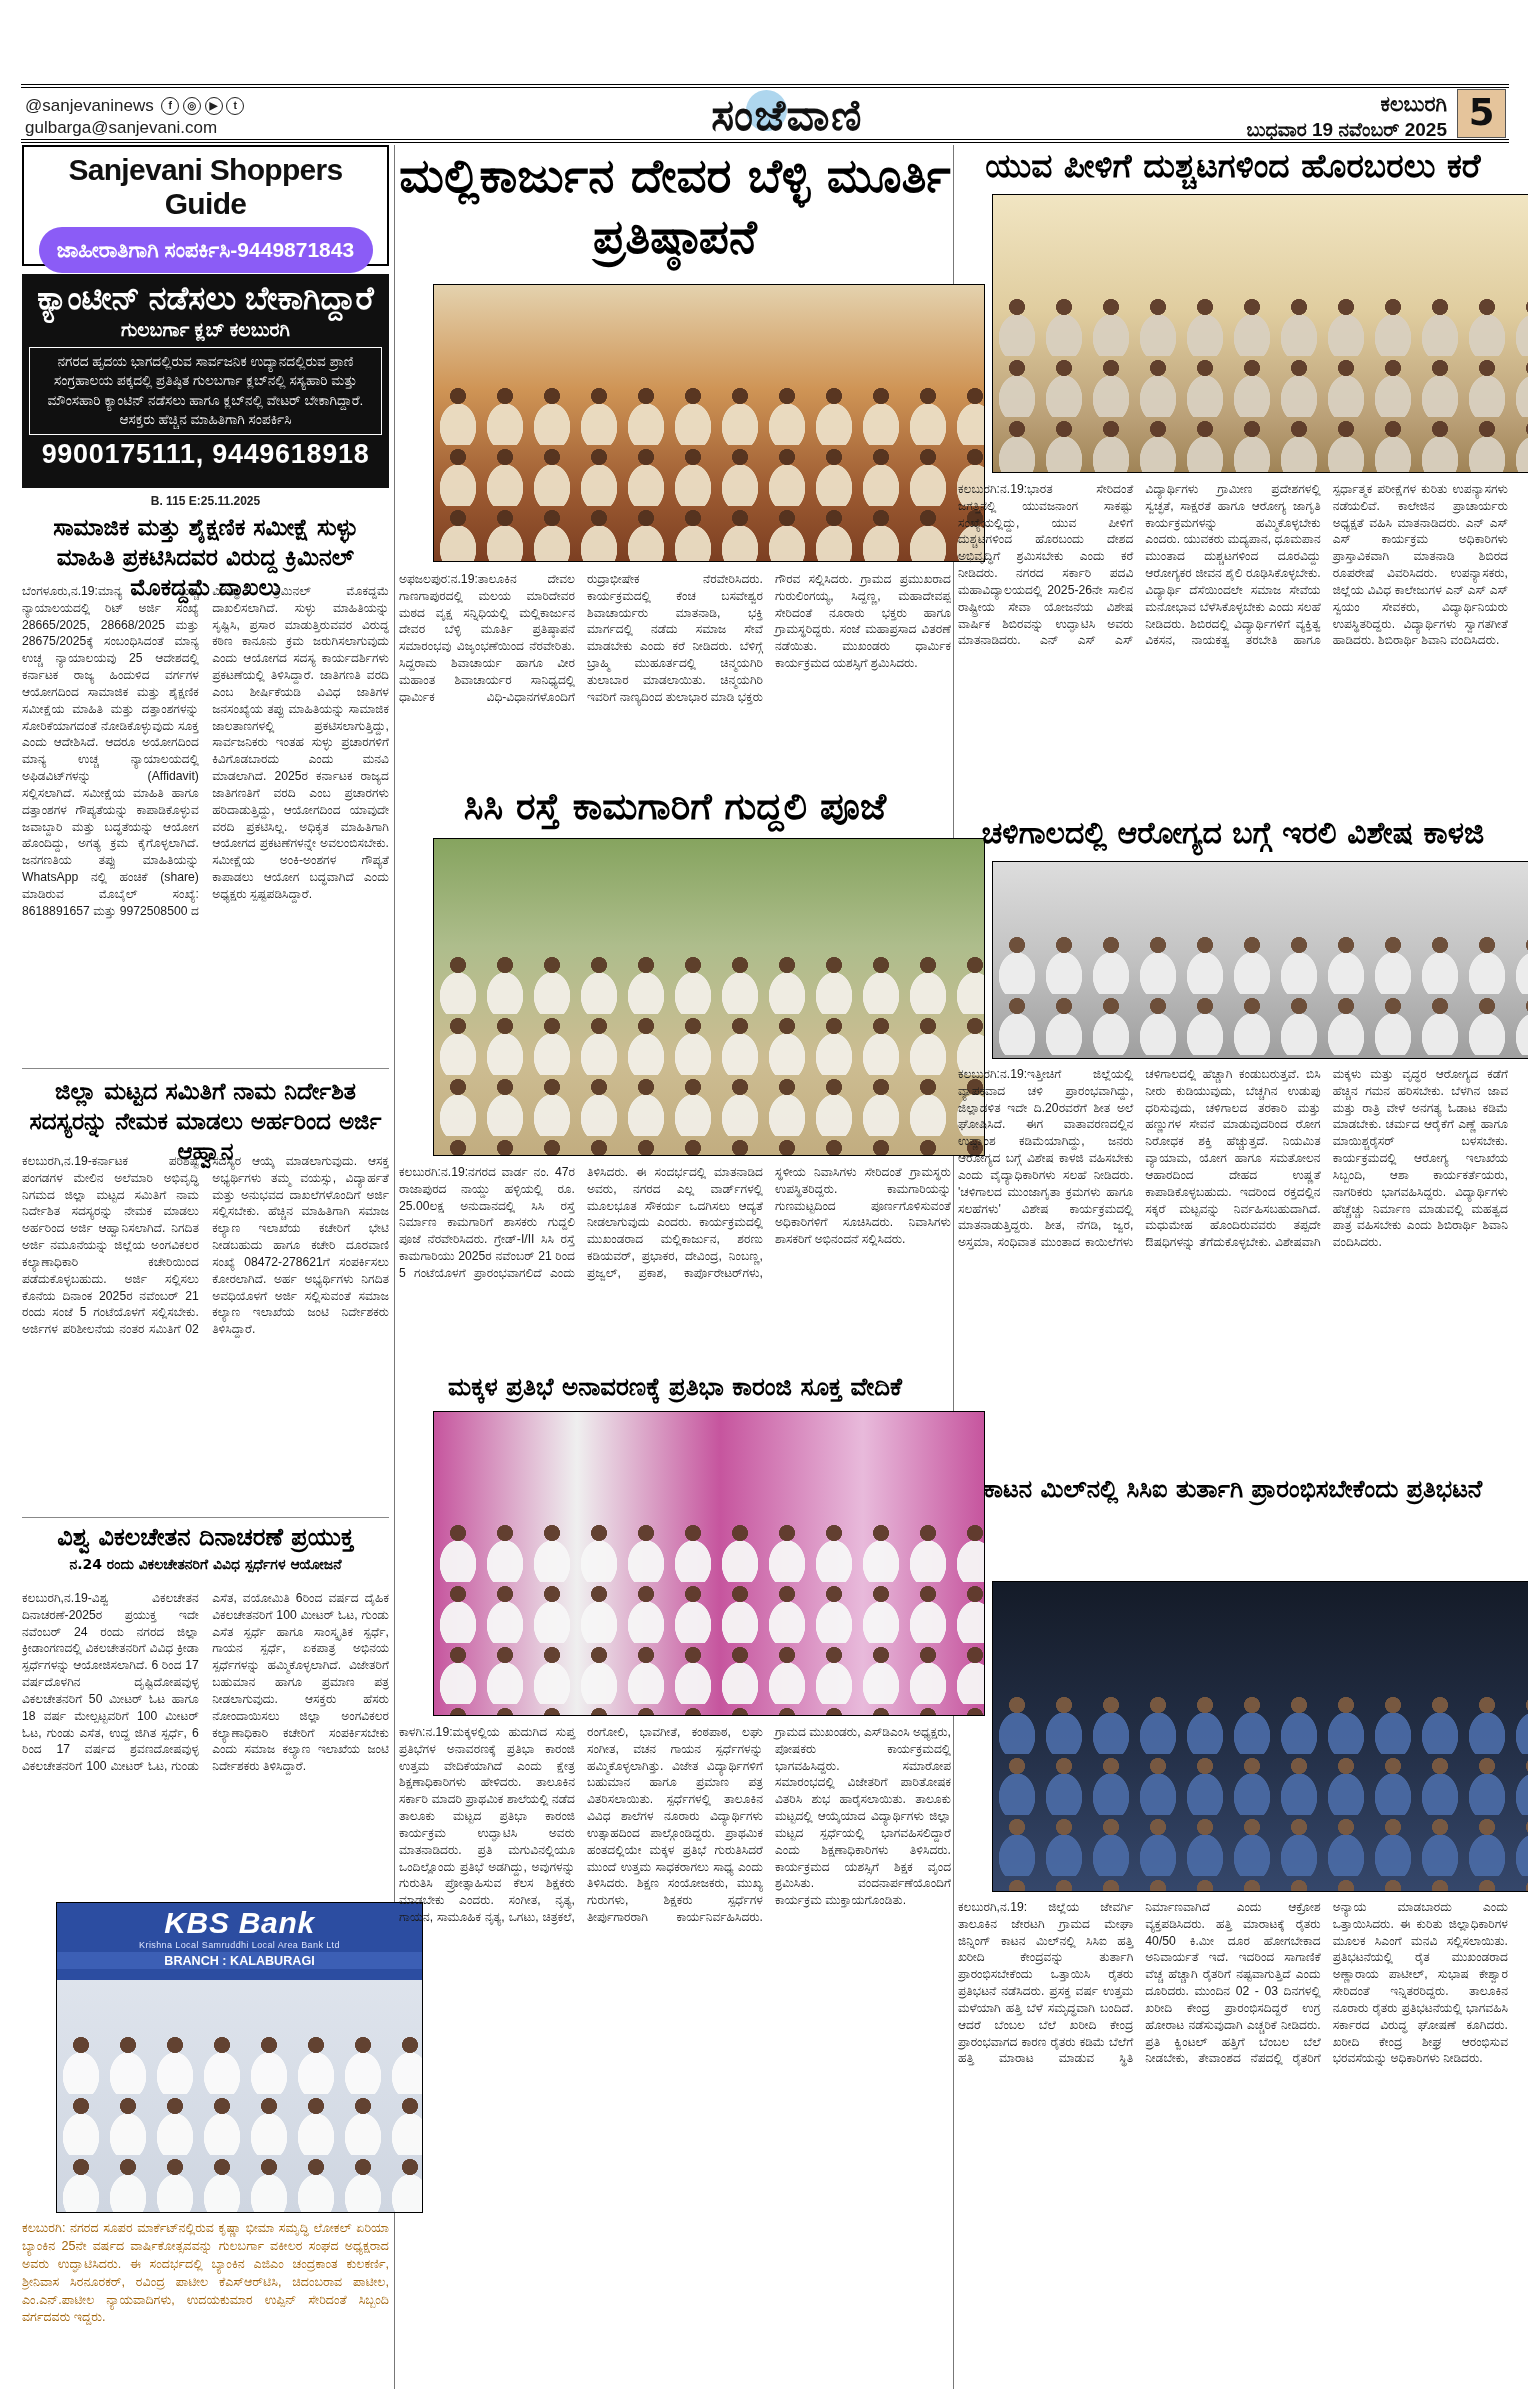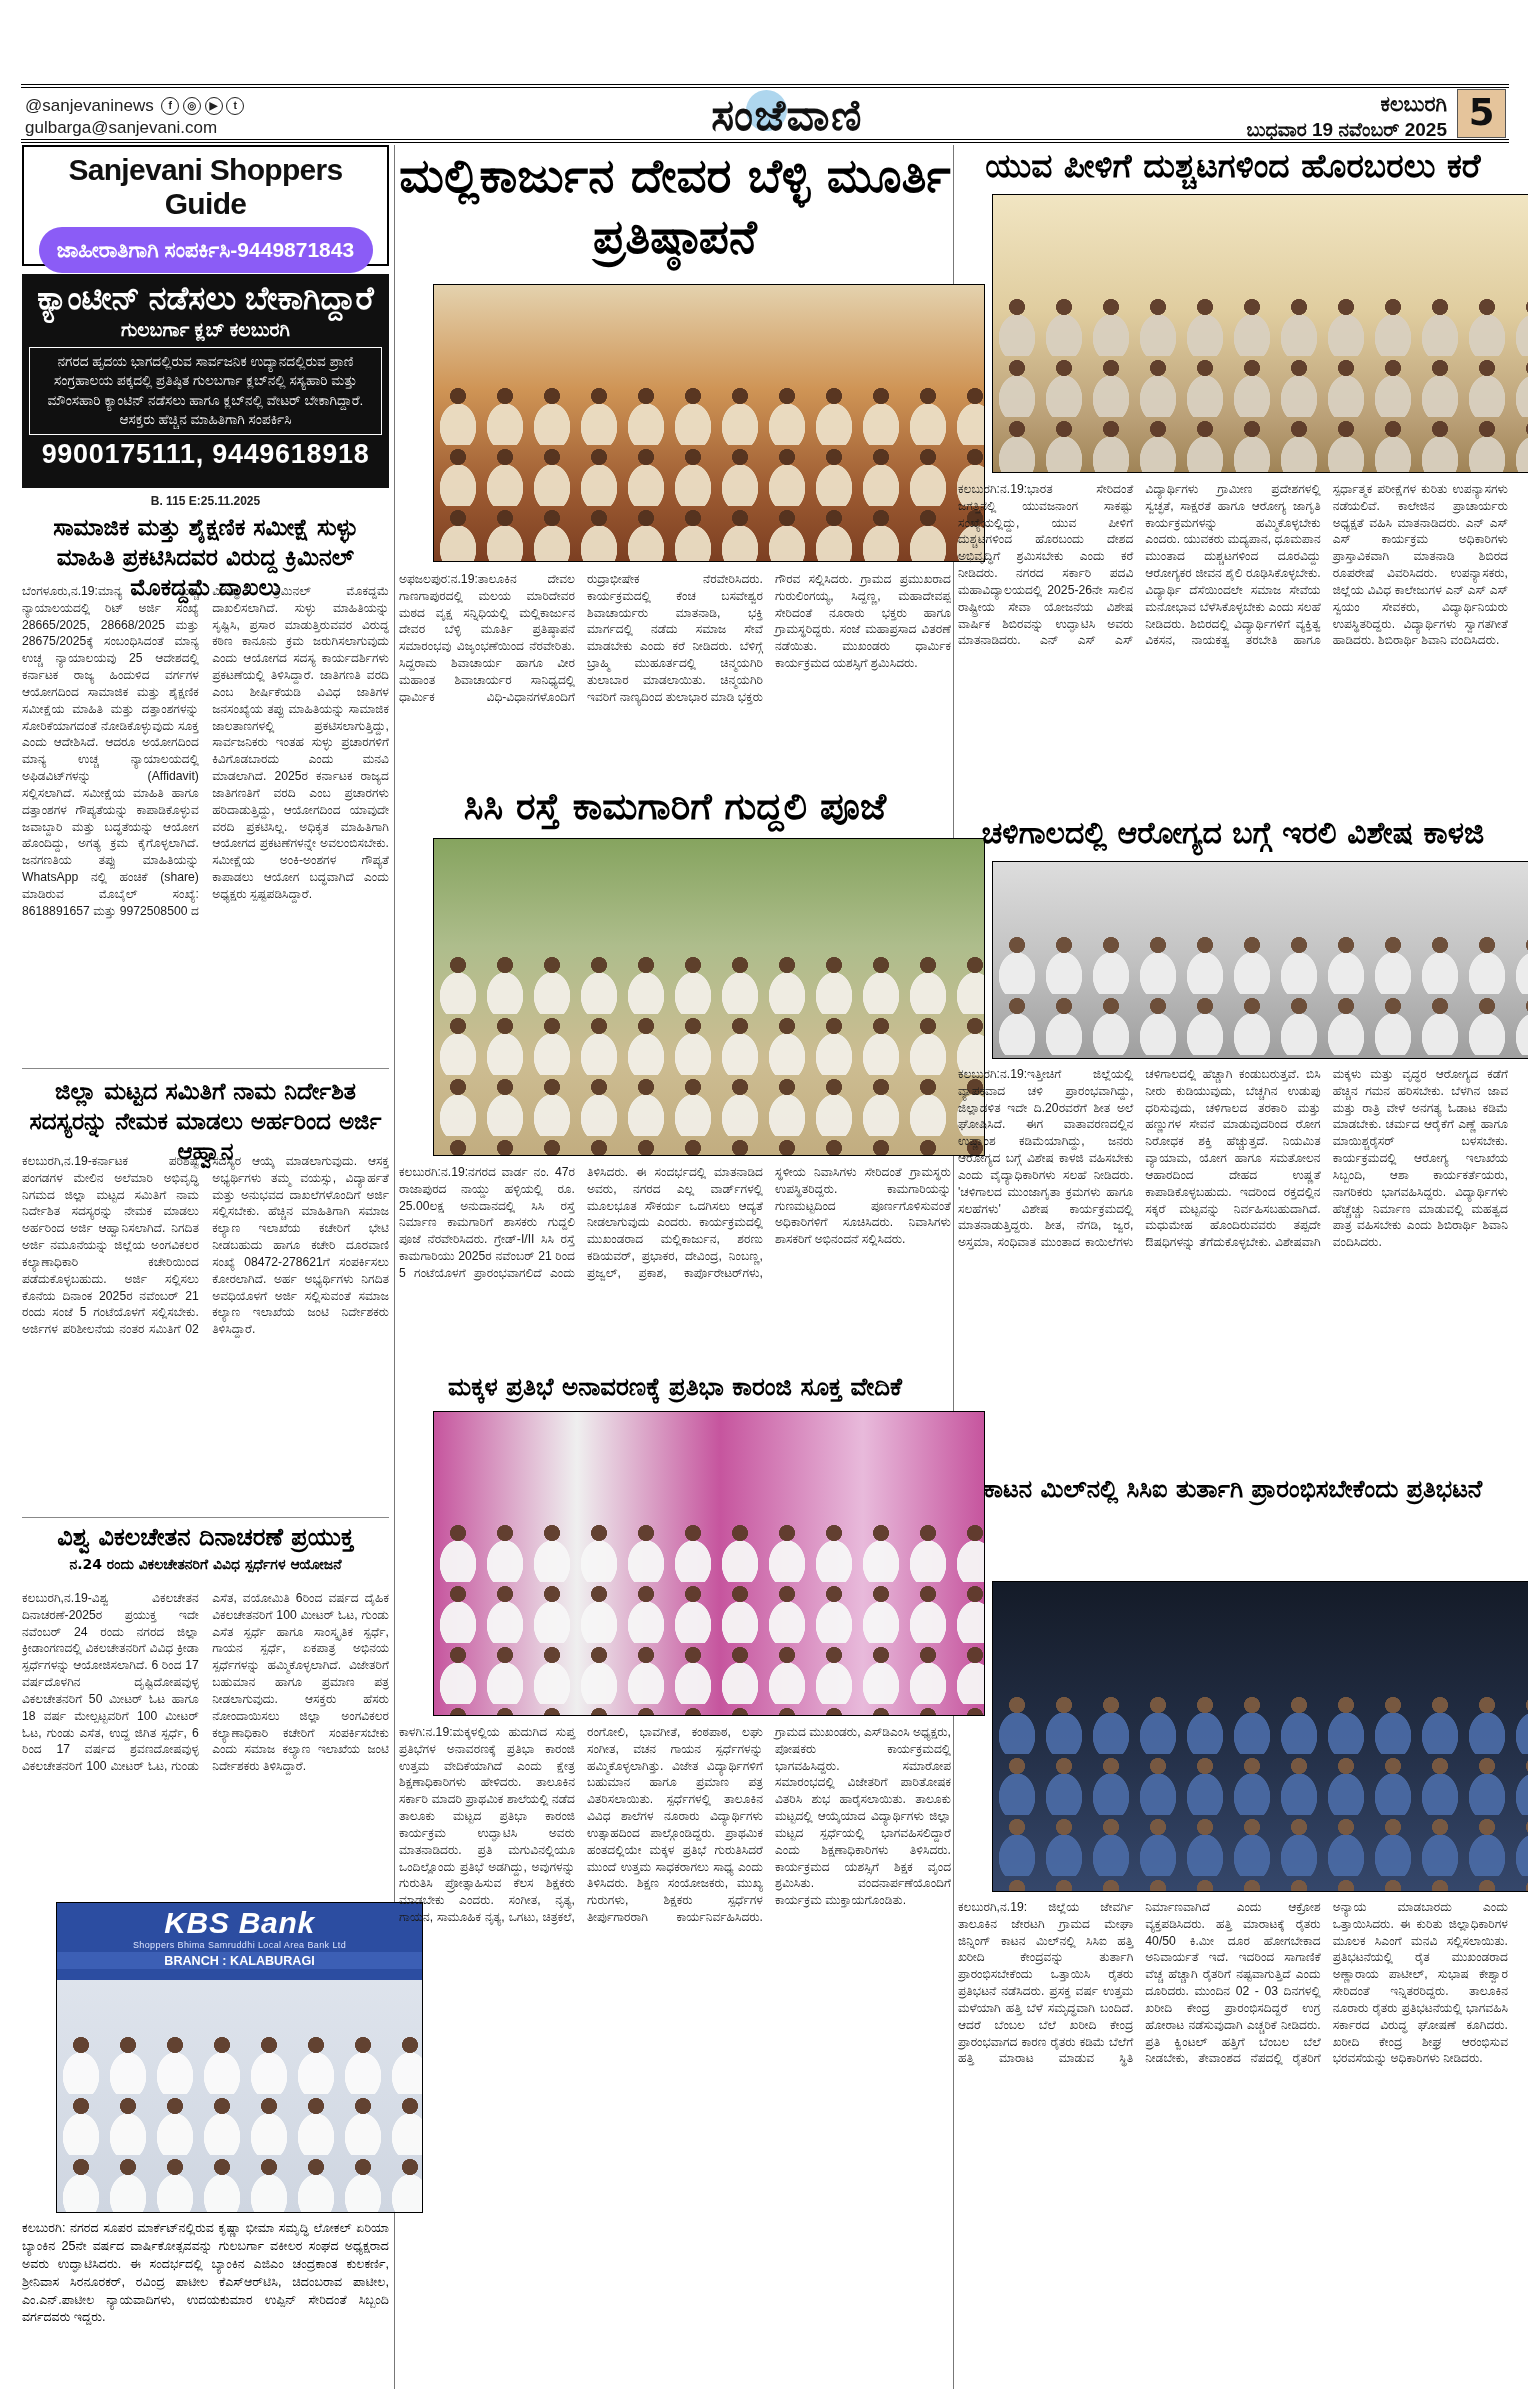--- a/index.html
+++ b/index.html
@@ -67,21 +67,21 @@
   .ph-kids    .scene { background:linear-gradient(90deg,#c6559e,#efefef 26%,#c6559e 52%,#e8badb 78%,#c6559e); }
   .ph-kids    .crowd { --skin:#5c3a28; --shirt:#f7f7f7; }
   .ph-protest .scene { background:linear-gradient(180deg,#141b28,#243048 55%,#35476b); }
   .ph-protest .crowd { --skin:#7c5b41; --shirt:#4a6aa4; }
   .ph-kbs .scene { background:linear-gradient(180deg,#e3e8f0,#cfd6e1); }
   .ph-kbs .crowd { --skin:#5c3a28; --shirt:#fbfbfb; height:58%; }
   .kbs-banner { position:absolute; left:0; right:0; top:0; height:77px; background:#2c4da1; color:#fff; text-align:center; }
   .kbs-b1 { font-size:30px; font-weight:900; font-style:italic; padding-top:3px; letter-spacing:0.7px; }
   .kbs-b2 { font-size:9px; letter-spacing:0.4px; color:#dfe6ff; }
   .kbs-b3 { font-size:12.6px; font-weight:800; color:#ffffff; background:#3c5fb5; margin-top:2.2px; padding:1.5px 0; }
-  .caption { position:absolute; font-size:12.6px; line-height:1.42; text-align:justify; overflow:hidden; color:#000000; }
+  .caption { position:absolute; font-size:12.6px; line-height:1.42; text-align:justify; overflow:hidden; color:#a16207; }
 </style>
 </head>
 <body>
 
 <div id="page">
 
   <div class="rule-double" style="top:84px;"></div>
 
   <div class="hdr-left">
     <div class="row">
@@ -135,21 +135,21 @@
   <div class="hsep" style="left:22px; top:1517px; width:367px;"></div>
   <div class="headline" style="left:22px; top:1523px; width:367px; font-size:24px; line-height:1.2;">ವಿಶ್ವ ವಿಕಲಚೇತನ ದಿನಾಚರಣೆ ಪ್ರಯುಕ್ತ</div>
   <div class="headline subhead" style="left:22px; top:1556px; width:367px; font-size:14px; line-height:1.2;">ನ.24 ರಂದು ವಿಕಲಚೇತನರಿಗೆ ವಿವಿಧ ಸ್ಪರ್ಧೆಗಳ ಆಯೋಜನೆ</div>
   <div class="abody cols2" style="left:22px; top:1590px; width:367px; height:306px;">ಕಲಬುರಗಿ,ನ.19-ವಿಶ್ವ ವಿಕಲಚೇತನ ದಿನಾಚರಣೆ-2025ರ ಪ್ರಯುಕ್ತ ಇದೇ ನವೆಂಬರ್ 24 ರಂದು ನಗರದ ಜಿಲ್ಲಾ ಕ್ರೀಡಾಂಗಣದಲ್ಲಿ ವಿಕಲಚೇತನರಿಗೆ ವಿವಿಧ ಕ್ರೀಡಾ ಸ್ಪರ್ಧೆಗಳನ್ನು ಆಯೋಜಿಸಲಾಗಿದೆ. 6 ರಿಂದ 17 ವರ್ಷದೊಳಗಿನ ದೃಷ್ಟಿದೋಷವುಳ್ಳ ವಿಕಲಚೇತನರಿಗೆ 50 ಮೀಟರ್ ಓಟ ಹಾಗೂ 18 ವರ್ಷ ಮೇಲ್ಪಟ್ಟವರಿಗೆ 100 ಮೀಟರ್ ಓಟ, ಗುಂಡು ಎಸೆತ, ಉದ್ದ ಜಿಗಿತ ಸ್ಪರ್ಧೆ, 6 ರಿಂದ 17 ವರ್ಷದ ಶ್ರವಣದೋಷವುಳ್ಳ ವಿಕಲಚೇತನರಿಗೆ 100 ಮೀಟರ್ ಓಟ, ಗುಂಡು ಎಸೆತ, ವಯೋಮಿತಿ 6ರಿಂದ ವರ್ಷದ ದೈಹಿಕ ವಿಕಲಚೇತನರಿಗೆ 100 ಮೀಟರ್ ಓಟ, ಗುಂಡು ಎಸೆತ ಸ್ಪರ್ಧೆ ಹಾಗೂ ಸಾಂಸ್ಕೃತಿಕ ಸ್ಪರ್ಧೆ, ಗಾಯನ ಸ್ಪರ್ಧೆ, ಏಕಪಾತ್ರ ಅಭಿನಯ ಸ್ಪರ್ಧೆಗಳನ್ನು ಹಮ್ಮಿಕೊಳ್ಳಲಾಗಿದೆ. ವಿಜೇತರಿಗೆ ಬಹುಮಾನ ಹಾಗೂ ಪ್ರಮಾಣ ಪತ್ರ ನೀಡಲಾಗುವುದು. ಆಸಕ್ತರು ಹೆಸರು ನೋಂದಾಯಿಸಲು ಜಿಲ್ಲಾ ಅಂಗವಿಕಲರ ಕಲ್ಯಾಣಾಧಿಕಾರಿ ಕಚೇರಿಗೆ ಸಂಪರ್ಕಿಸಬೇಕು ಎಂದು ಸಮಾಜ ಕಲ್ಯಾಣ ಇಲಾಖೆಯ ಜಂಟಿ ನಿರ್ದೇಶಕರು ತಿಳಿಸಿದ್ದಾರೆ.</div>
 
   <div class="photo ph-kbs" style="left:22px; top:1902px; width:367px; height:311px;">
     <div class="scene"></div>
     <div class="crowd"></div>
     <div class="kbs-banner">
       <div class="kbs-b1">KBS Bank</div>
-      <div class="kbs-b2">Shoppers Bhima Samruddhi Local Area Bank Ltd</div>
+      <div class="kbs-b2">Krishna Local Samruddhi Local Area Bank Ltd</div>
       <div class="kbs-b3">BRANCH : KALABURAGI</div>
     </div>
   </div>
   <div class="caption" style="left:22px; top:2220px; width:367px; height:167px;">ಕಲಬುರಗಿ: ನಗರದ ಸೂಪರ ಮಾರ್ಕೆಟ್‌ನಲ್ಲಿರುವ ಕೃಷ್ಣಾ ಭೀಮಾ ಸಮೃದ್ಧಿ ಲೋಕಲ್ ಏರಿಯಾ ಬ್ಯಾಂಕಿನ 25ನೇ ವರ್ಷದ ವಾರ್ಷಿಕೋತ್ಸವವನ್ನು ಗುಲಬರ್ಗಾ ವಕೀಲರ ಸಂಘದ ಅಧ್ಯಕ್ಷರಾದ ಅವರು ಉದ್ಘಾಟಿಸಿದರು. ಈ ಸಂದರ್ಭದಲ್ಲಿ ಬ್ಯಾಂಕಿನ ಎಜಿಎಂ ಚಂದ್ರಕಾಂತ ಕುಲಕರ್ಣಿ, ಶ್ರೀನಿವಾಸ ಸಿರನೂರಕರ್, ರವಿಂದ್ರ ಪಾಟೀಲ ಕೆಎಸ್‌ಆರ್‌ಟಿಸಿ, ಚಿದಂಬರಾವ ಪಾಟೀಲ, ಎಂ.ಎನ್.ಪಾಟೀಲ ನ್ಯಾಯವಾದಿಗಳು, ಉದಯಕುಮಾರ ಉಪ್ಪಿನ್ ಸೇರಿದಂತೆ ಸಿಬ್ಬಂದಿ ವರ್ಗದವರು ಇದ್ದರು.</div>
 
   <div class="headline" style="left:399px; top:145px; width:552px; font-size:47px; line-height:1.3;">ಮಲ್ಲಿಕಾರ್ಜುನ ದೇವರ ಬೆಳ್ಳಿ ಮೂರ್ತಿ ಪ್ರತಿಷ್ಠಾಪನೆ</div>
   <div class="photo ph-temple" style="left:399px; top:284px; width:552px; height:278px;">
     <div class="scene"></div>
     <div class="crowd"></div>
   </div>

